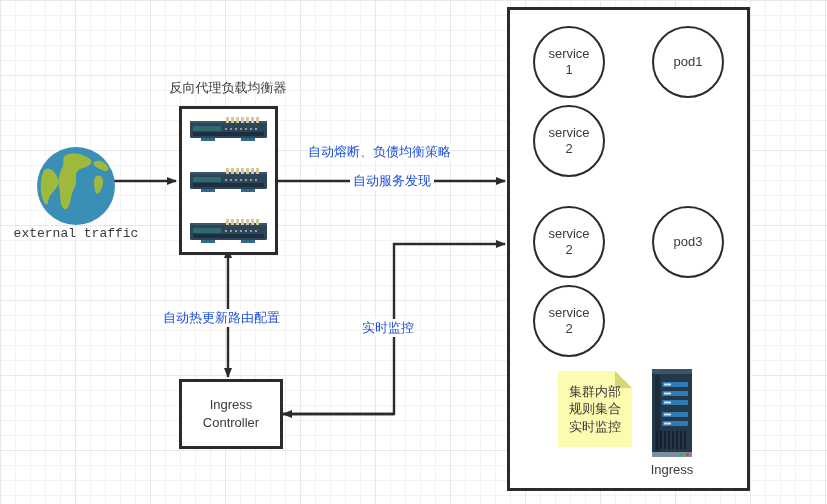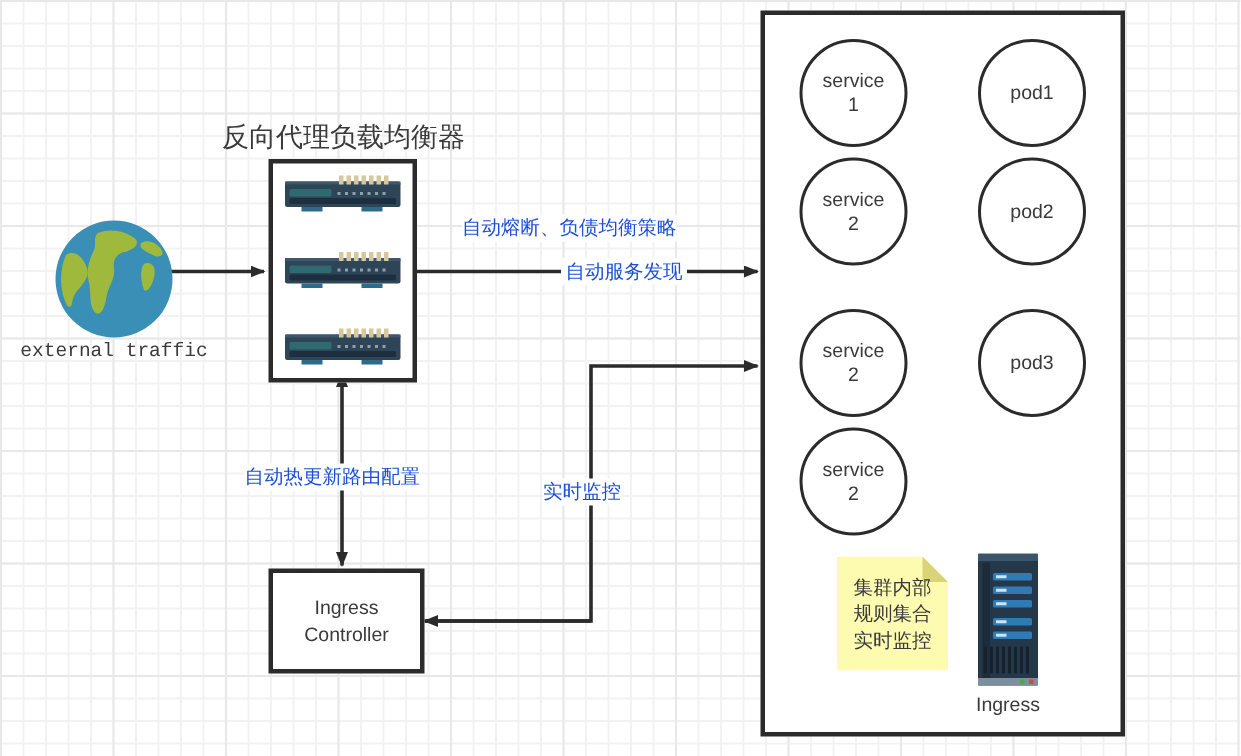--- a/index.html
+++ b/index.html
@@ -26,21 +26,21 @@
     pointer-events: none;
   }
   .lbl {
     position: absolute;
     color: #3a3a3a;
     font-size: 13px;
     line-height: 1.25;
     text-align: center;
     white-space: nowrap;
   }
-  .lbl.cn { font-size: 18px; }
+  .lbl.cn { font-size: 13px; }
   .box-outline {
     position: absolute;
     border: 3px solid #2b2b2b;
     background: #ffffff;
     box-sizing: border-box;
   }
   .circle-node {
     position: absolute;
     border: 2.5px solid #2b2b2b;
     border-radius: 50%;
@@ -219,21 +219,21 @@
         <rect x="53" y="13" width="2" height="2"></rect>
       <rect x="58" y="13" width="2" height="2"></rect>
         <rect x="63" y="13" width="2" height="2"></rect>
       <rect x="68" y="13" width="2" height="2"></rect>
     </g>
     <rect x="14" y="23" width="14" height="3" fill="#2f6a8a"></rect>
     <rect x="54" y="23" width="14" height="3" fill="#2f6a8a"></rect>
   </svg>
 
   <div class="arrow-label cn white-behind" style="left:308px; top:143px;">自动熔断、负债均衡策略</div>
-  <div class="arrow-label cn white-behind" style="left:350px; top:172px; padding:0 3px;margin-left:24px;">自动服务发现</div>
+  <div class="arrow-label cn white-behind" style="left:350px; top:172px; padding:0 3px;">自动服务发现</div>
   <div class="arrow-label cn white-behind" style="left:163px; top:309px;">自动热更新路由配置</div>
   <div class="arrow-label cn white-behind" style="left:362px; top:319px;font-family:Liberation Serif, serif;">实时监控</div>
 
   <div class="ingress-ctrl" style="left:179px; top:379px; width:104px; height:70px;">
     <div>
       <div>Ingress</div>
       <div>Controller</div>
     </div>
   </div>
 
@@ -258,21 +258,20 @@
     </div>
   </div>
   <div class="circle-node" style="left:533px; top:285px; width:72px; height:72px;">
     <div>
       <div>service</div>
       <div>2</div>
     </div>
   </div>
 
   <div class="circle-node" style="left:652px; top:26px; width:72px; height:72px;">pod1</div>
-  <div class="circle-node" style="left:652px; top:105px; width:72px; height:72px;">pod2</div>
   <div class="circle-node" style="left:652px; top:206px; width:72px; height:72px;">pod3</div>
 
   <svg style="position:absolute; left:558px; top:371px; width:74px; height:76px;" viewBox="0 0 74 76">
     <path d="M0,0 H57 L74,17 V76 H0 Z" fill="#fdfbb0"></path>
     <path d="M57,0 L74,17 H57 Z" fill="#d9d477"></path>
   </svg>
   <div class="note" style="left:558px; top:371px; width:74px; height:76px;">
     <div>
       <div>集群内部</div>
       <div>规则集合</div>

